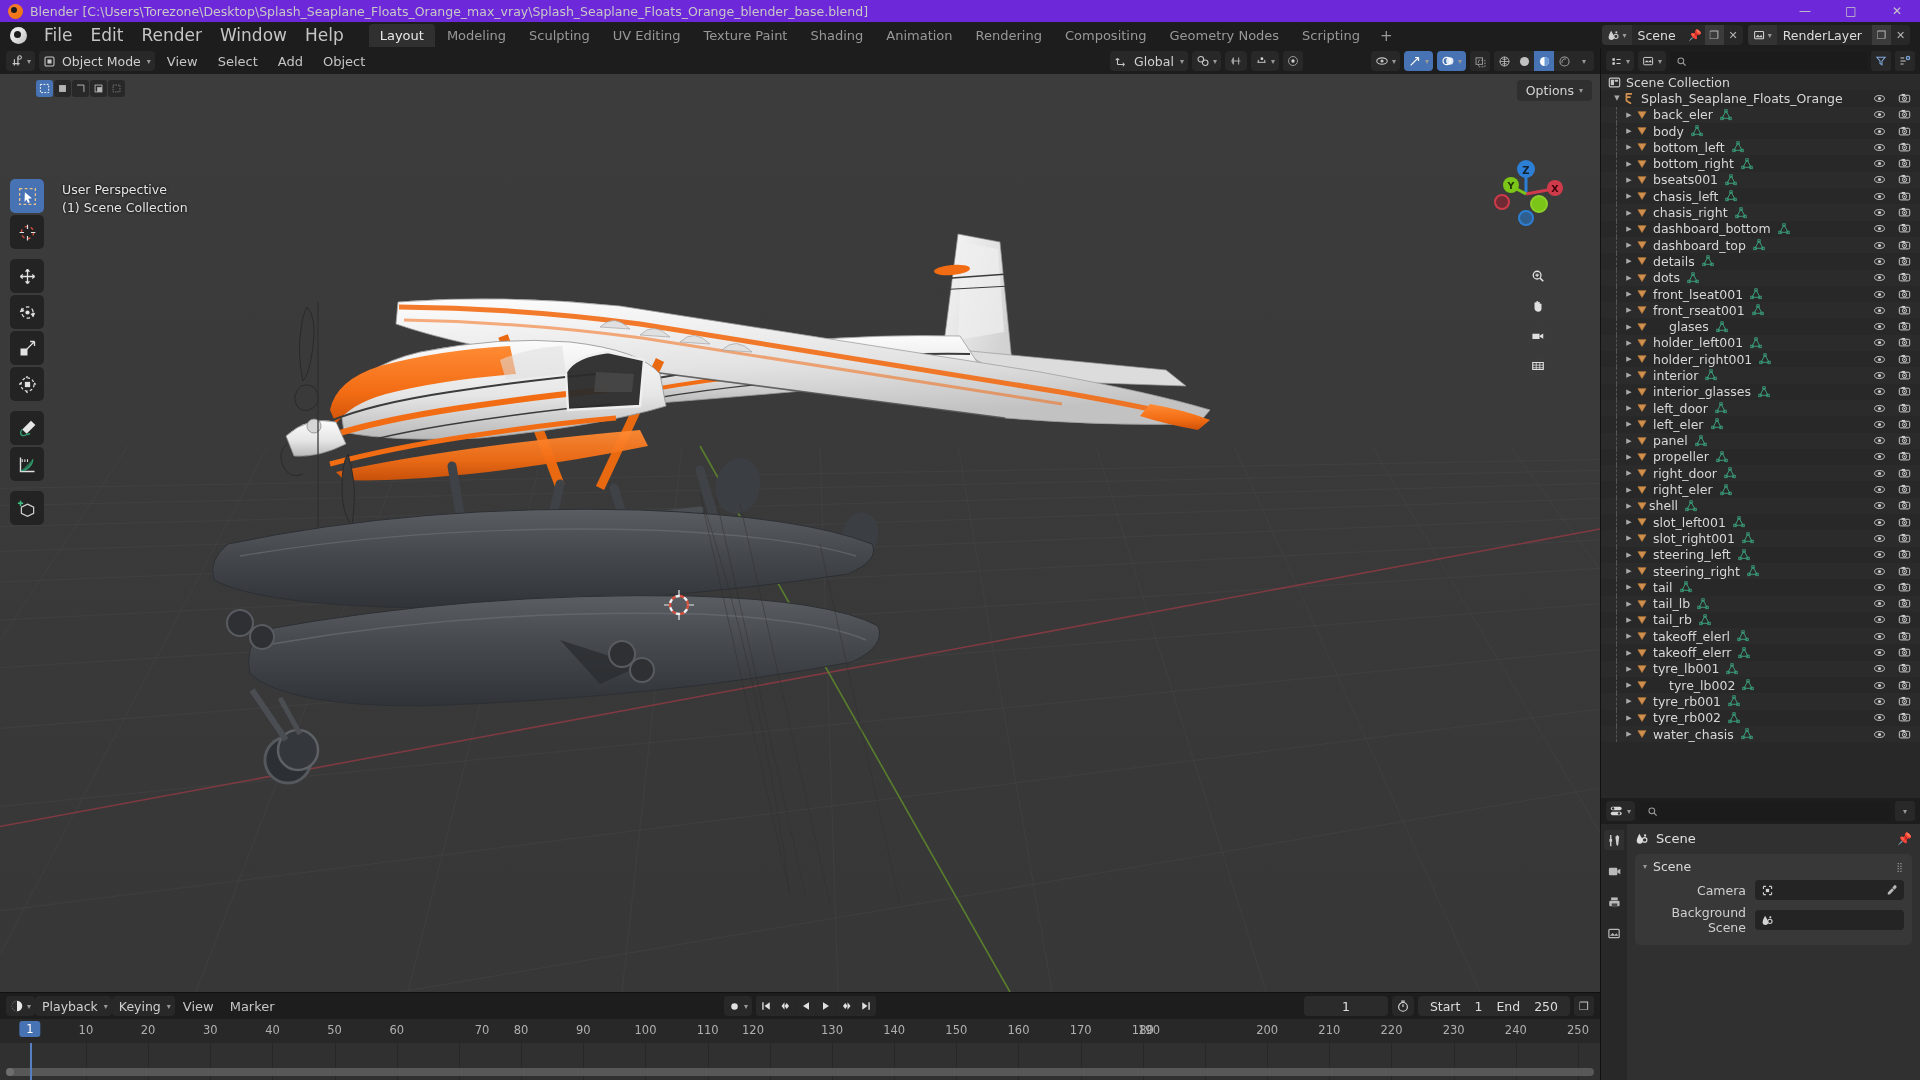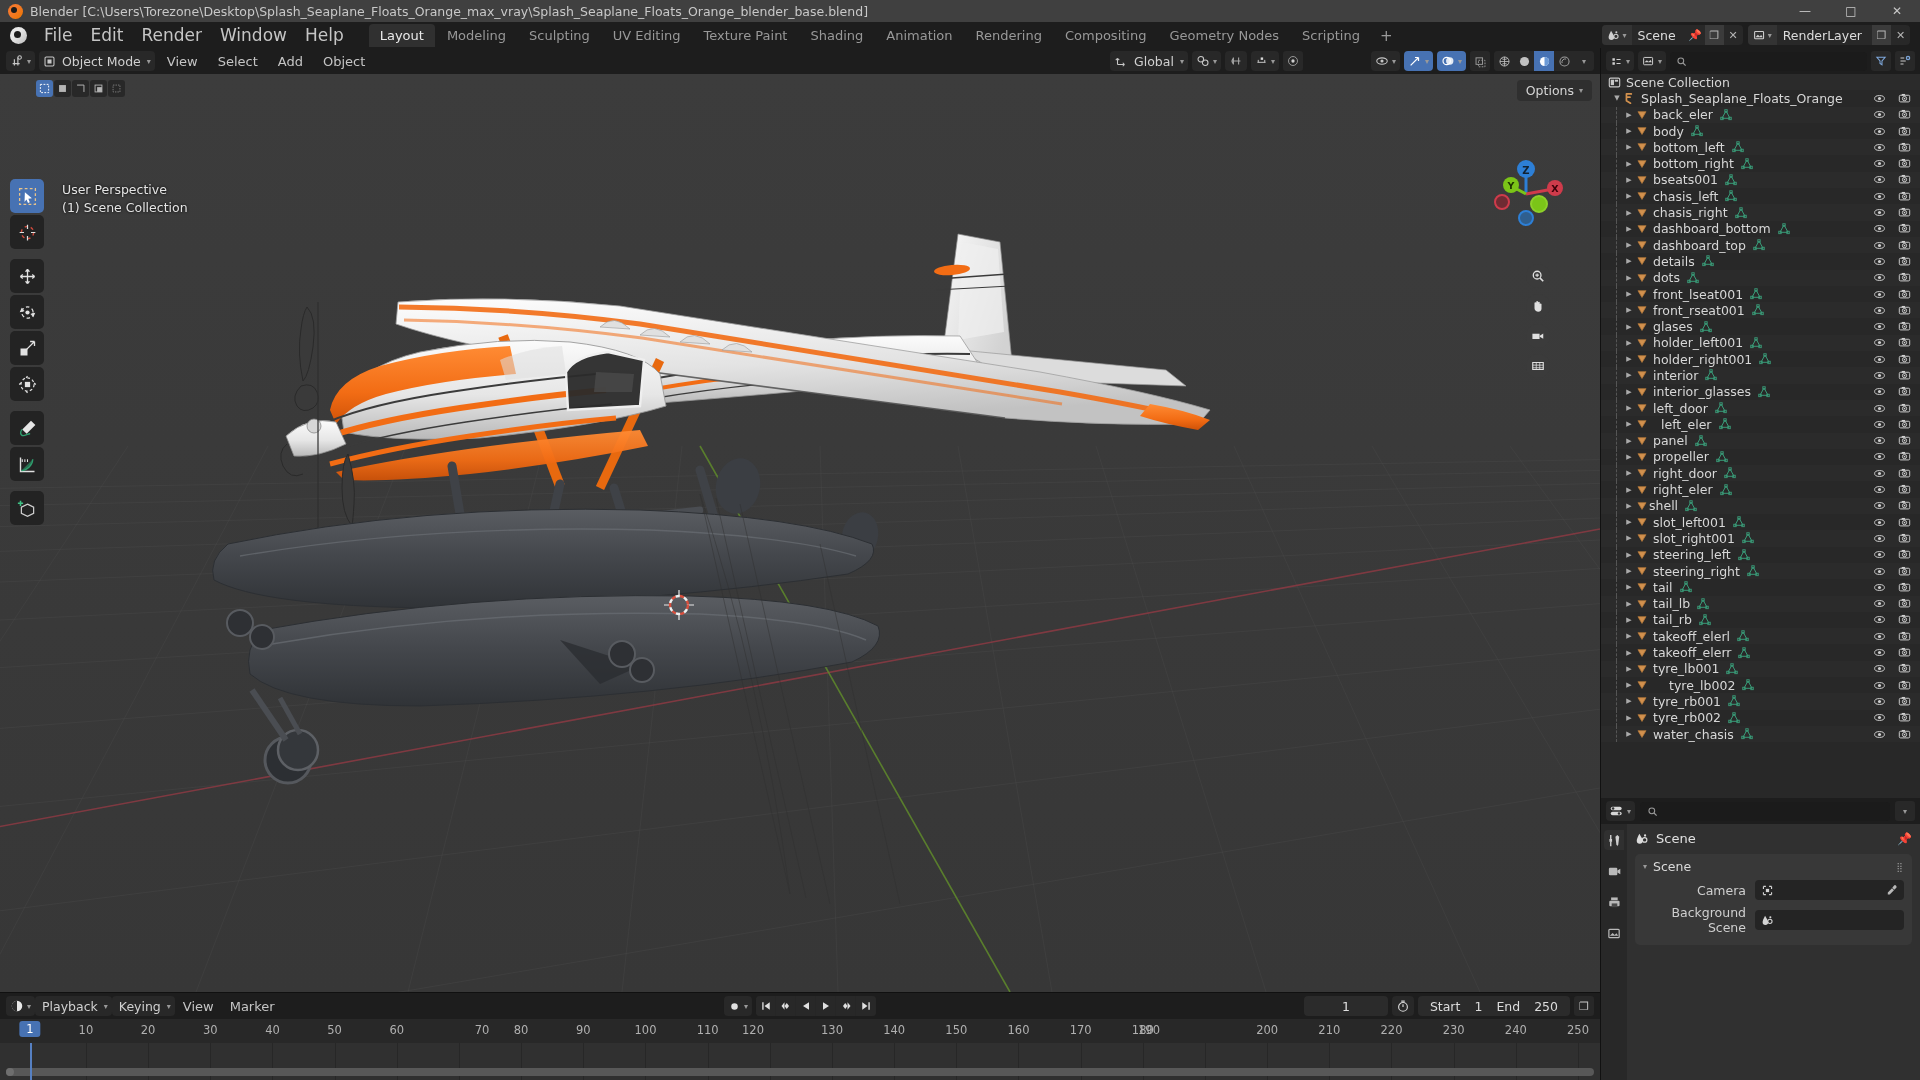--- a/index.html
+++ b/index.html
@@ -1,21 +1,21 @@
 <!DOCTYPE html>
 <html><head>
 <meta charset="utf-8">
 <style>
   * { box-sizing: border-box; margin:0; padding:0; }
   html,body{ width:1920px; height:1080px; overflow:hidden; background:#1d1d1d;
     font-family:"DejaVu Sans", sans-serif; color:#d3d3d3; }
   body{ font-size:15px; }
 
   
-  #titlebar{ height:22px; background:#404040; display:flex; align-items:center;
+  #titlebar{ height:22px; background:#6d28d9; display:flex; align-items:center;
     padding-left:8px; position:relative; }
   #titlebar .blender-logo{ width:15px; height:15px; border-radius:50%;
     background:linear-gradient(135deg,#f5792a 40%,#ea7600); position:relative;
     margin-right:7px; flex:none;}
   #titlebar .blender-logo:after{ content:""; position:absolute; left:3px; top:3px;
     width:6px;height:6px;border-radius:50%;background:#1b1b1b;}
   #titlebar .title{ font-size:12.5px; color:#c8c8c8; white-space:nowrap; }
   #winbtns{ position:absolute; right:0; top:0; height:22px; display:flex; }
   #winbtns div{ width:46px; height:22px; display:flex; align-items:center;
     justify-content:center; font-size:12px; color:#c8c8c8; }
@@ -1322,21 +1322,21 @@
             </span>
           </div>
           <div class="ol-row" style="padding-left:22px">
             <span class="indent-line"></span>
             <span class="ol-disc">▶</span>
             <span class="ol-ico">
               <svg width="12" height="12" viewBox="0 0 16 16">
                 <path d="M2.6 3.6h10.8L8 12.6z" fill="#d2914e" stroke="#b4783a" stroke-width="1"></path>
               </svg>
             </span>
-            <span class="ol-name" style="margin-left:4px">glases</span>
+            <span class="ol-name" style="margin-left:20px">glases</span>
             <span class="ol-mesh">
               <svg width="12" height="12" viewBox="0 0 16 16">
                 <path d="M8 2.6L13.4 12.4H2.6z" fill="none" stroke="#3a9e7a" stroke-width="1.3"></path>
                 <rect x="6.4" y="1" width="3.2" height="3.2" fill="none" stroke="#3a9e7a" stroke-width="1.2"></rect>
                 <rect x="1" y="11" width="3.2" height="3.2" fill="none" stroke="#3a9e7a" stroke-width="1.2"></rect>
                 <rect x="11.8" y="11" width="3.2" height="3.2" fill="none" stroke="#3a9e7a" stroke-width="1.2"></rect>
               </svg>
             </span>
             <span class="ol-right">
               <span>
@@ -1526,21 +1526,21 @@
             </span>
           </div>
           <div class="ol-row" style="padding-left:22px">
             <span class="indent-line"></span>
             <span class="ol-disc">▶</span>
             <span class="ol-ico">
               <svg width="12" height="12" viewBox="0 0 16 16">
                 <path d="M2.6 3.6h10.8L8 12.6z" fill="#d2914e" stroke="#b4783a" stroke-width="1"></path>
               </svg>
             </span>
-            <span class="ol-name" style="margin-left:12px">left_eler</span>
+            <span class="ol-name" style="margin-left:4px">left_eler</span>
             <span class="ol-mesh">
               <svg width="12" height="12" viewBox="0 0 16 16">
                 <path d="M8 2.6L13.4 12.4H2.6z" fill="none" stroke="#3a9e7a" stroke-width="1.3"></path>
                 <rect x="6.4" y="1" width="3.2" height="3.2" fill="none" stroke="#3a9e7a" stroke-width="1.2"></rect>
                 <rect x="1" y="11" width="3.2" height="3.2" fill="none" stroke="#3a9e7a" stroke-width="1.2"></rect>
                 <rect x="11.8" y="11" width="3.2" height="3.2" fill="none" stroke="#3a9e7a" stroke-width="1.2"></rect>
               </svg>
             </span>
             <span class="ol-right">
               <span>

